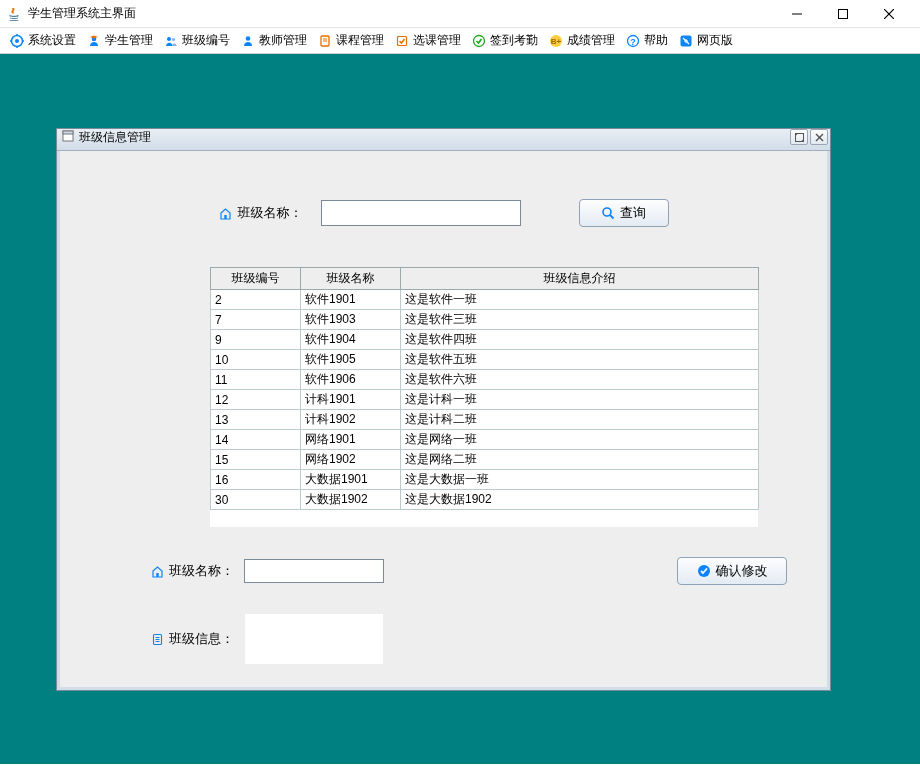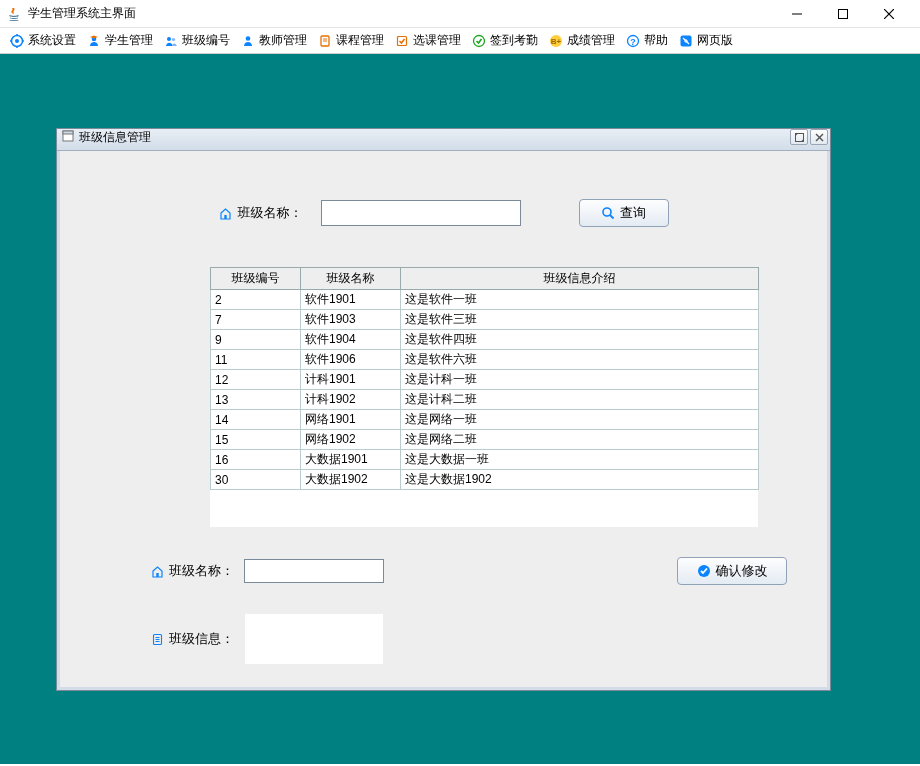--- a/index.html
+++ b/index.html
@@ -413,20 +413,25 @@
                 <td>7</td>
                 <td>软件1903</td>
                 <td>这是软件三班</td>
               </tr>
               <tr>
                 <td>9</td>
                 <td>软件1904</td>
                 <td>这是软件四班</td>
               </tr>
               <tr>
+                <td>10</td>
+                <td>软件1905</td>
+                <td>这是软件五班</td>
+              </tr>
+              <tr>
                 <td>11</td>
                 <td>软件1906</td>
                 <td>这是软件六班</td>
               </tr>
               <tr>
                 <td>12</td>
                 <td>计科1901</td>
                 <td>这是计科一班</td>
               </tr>
               <tr>

